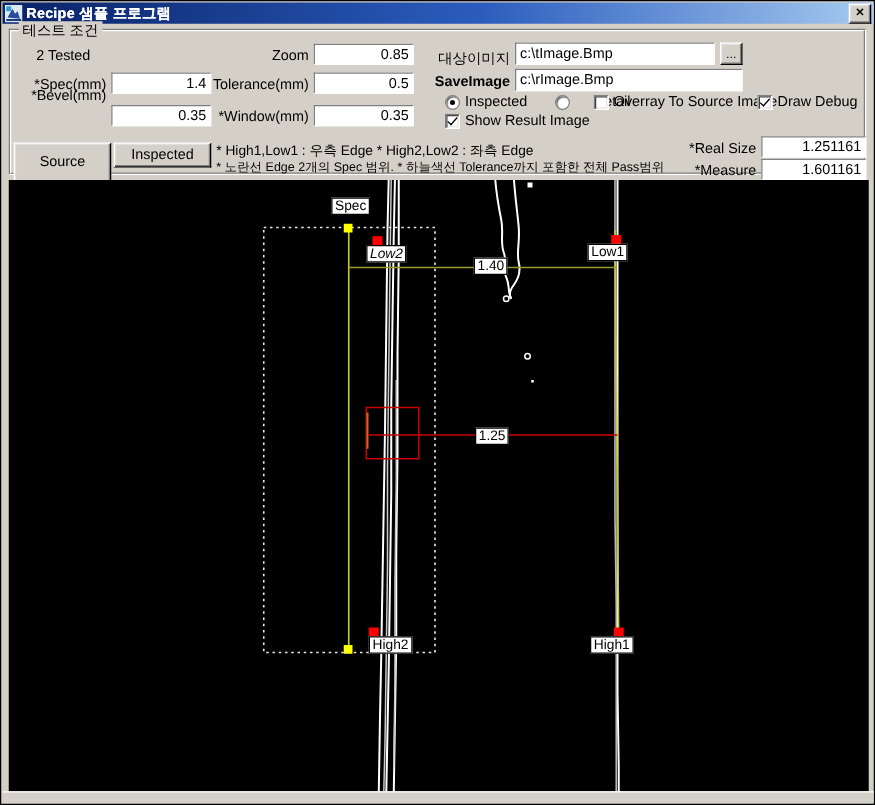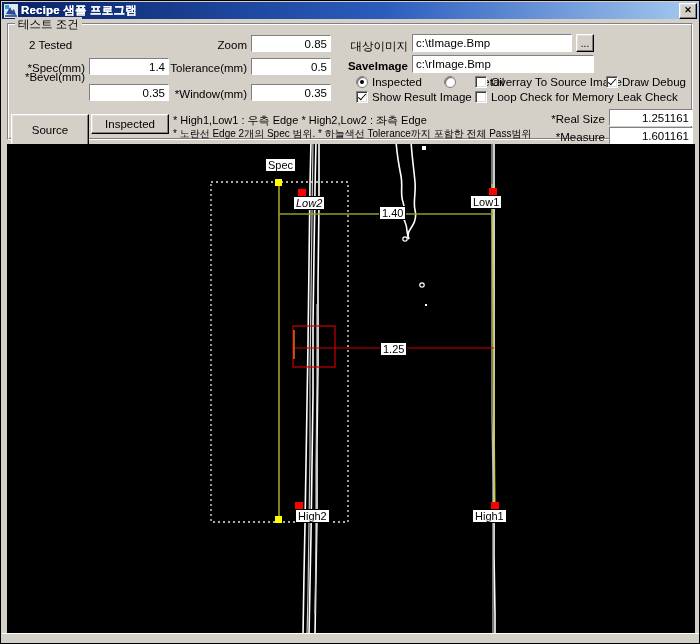--- a/index.html
+++ b/index.html
@@ -256,24 +256,20 @@
     <span>Overray To Source Image</span>
   </div>
   <div class="chk" style="left:605px; top:75px;">
     <span class="box on"></span>
     <span>Draw Debug</span>
   </div>
   <div class="chk" style="left:355px; top:90px;">
     <span class="box on"></span>
     <span>Show Result Image</span>
   </div>
-  <div class="chk" style="left:474px; top:90px;">
-    <span class="box"></span>
-    <span>Loop Check for Memory Leak Check</span>
-  </div>
 
   <div class="btn" style="left:10px; top:113px; width:78px; height:32px;">Source</div>
   <div class="btn" style="left:90px; top:113px; width:78px; height:20px;">Inspected</div>
 
   <div class="lbl" style="left:172px; top:112px; font-size:11px;">* High1,Low1 : 우측 Edge   * High2,Low2 : 좌측 Edge</div>
   <div class="lbl" style="left:172px; top:126px; font-size:10px;">* 노란선 Edge 2개의 Spec 범위. * 하늘색선 Tolerance까지 포함한 전체 Pass범위</div>
 
   <div class="lbl r" style="left:548px; top:112px; width:56px;">*Real Size</div>
   <div class="tfield num" style="left:608px; top:108px; width:84px; height:17px;">1.251161</div>
 

